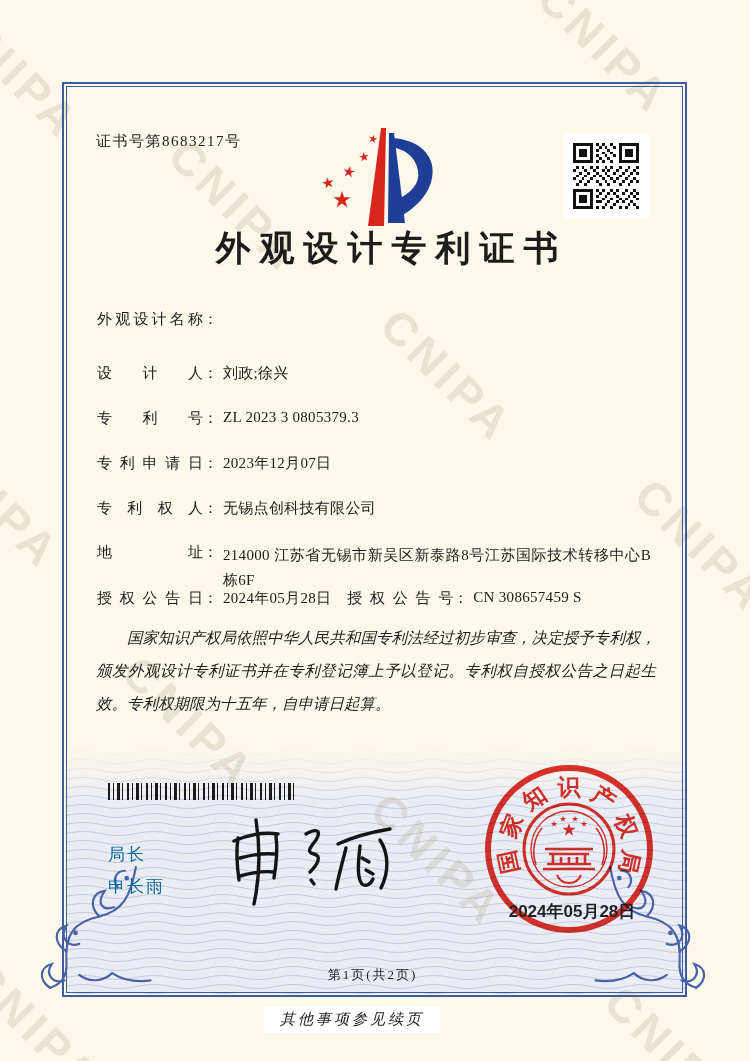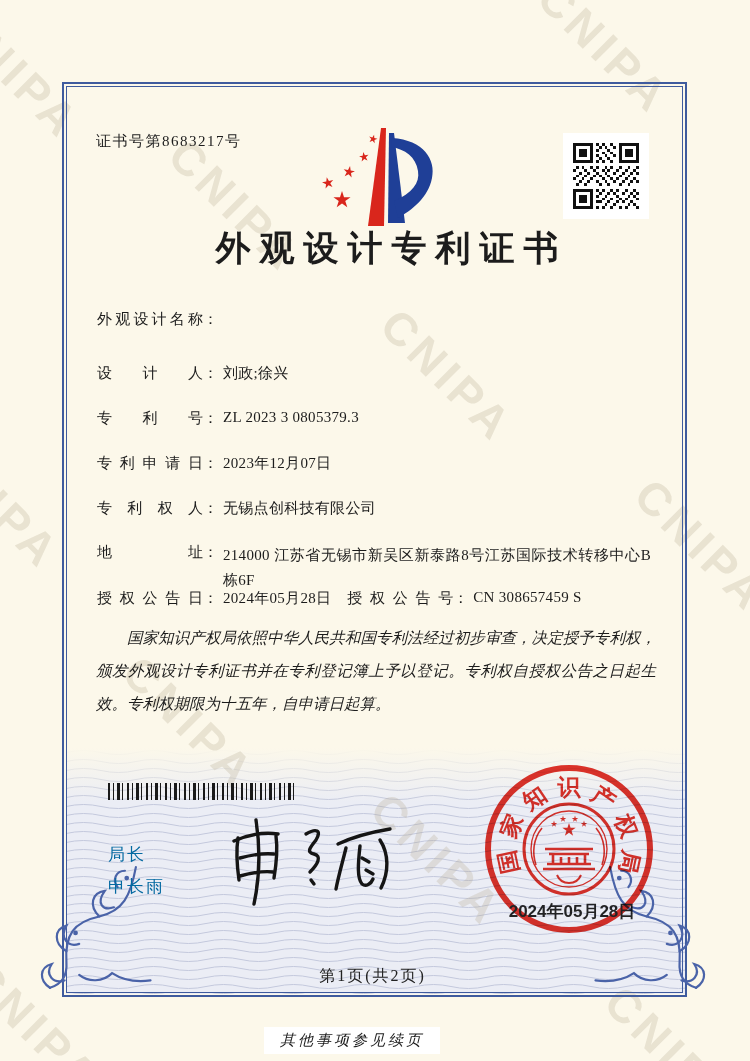--- a/index.html
+++ b/index.html
@@ -42,24 +42,24 @@
   
   .barcode{
     left:108px;top:783px;width:190px;height:17px;
     background-image:repeating-linear-gradient(90deg,
       #1a1a1a 0 2px,transparent 2px 5px,#1a1a1a 5px 6px,transparent 6px 9px,
       #1a1a1a 9px 12px,transparent 12px 14px,#1a1a1a 14px 15px,transparent 15px 19px);
   }
   .sigword{left:108px;font:17px "Liberation Sans","DejaVu Sans",sans-serif;letter-spacing:2px;color:#0369a1}
   .sig-svg{left:210px;top:796px;width:200px;height:112px}
   .seal{left:478px;top:758px;width:182px;height:182px;mix-blend-mode:multiply;opacity:.93}
-  .pagefoot{left:62px;top:966px;width:621px;text-align:center;font-size:16px;letter-spacing:2px;color:#222}
+  .pagefoot{left:62px;top:966px;width:621px;text-align:center;font-size:13px;letter-spacing:2px;color:#222}
   .note{
     left:352px;top:1006px;transform:translateX(-50%);
-    background:#ffffff;padding:4px 16px;font-size:15px;font-style:italic;letter-spacing:3px;margin-top:21px;
+    background:#ffffff;padding:4px 16px;font-size:15px;font-style:italic;letter-spacing:3px;
   }
   .corner{position:absolute;width:128px;height:140px}
   .corner.r{transform:scaleX(-1)}
 </style>
 </head>
 <body>
 
 <svg class="abs" style="left:66px;top:748px" width="619" height="246">
   <defs>
     <pattern id="wv" width="70" height="9" patternUnits="userSpaceOnUse">

